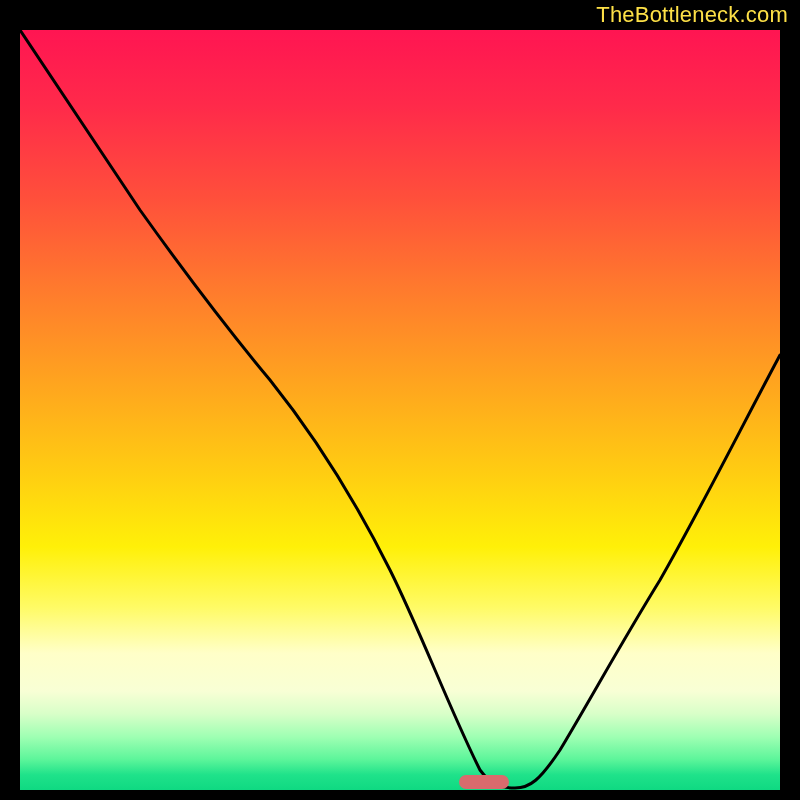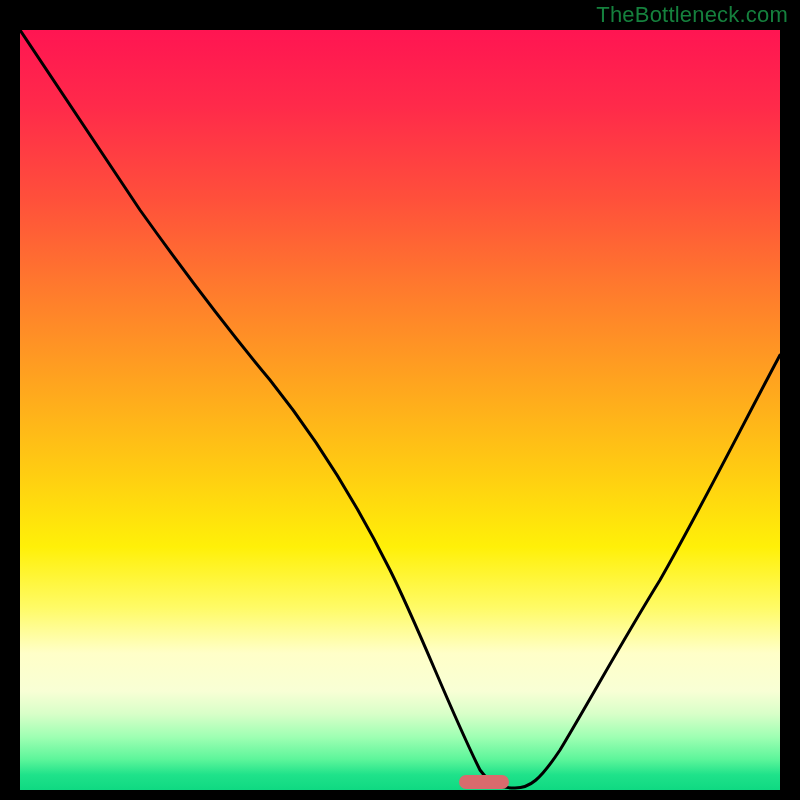--- a/index.html
+++ b/index.html
@@ -14,21 +14,21 @@
   .wrap {
     position: relative;
     width: 800px;
     height: 800px;
     background: #000;
   }
   .watermark {
     position: absolute;
     top: 2px;
     right: 12px;
-    color: #15803d;
+    color: #fde047;
     font-size: 22px;
     font-weight: 400;
     letter-spacing: 0.2px;
     z-index: 5;
   }
   .plot-frame {
     position: absolute;
     left: 20px;
     top: 30px;
     width: 760px;

